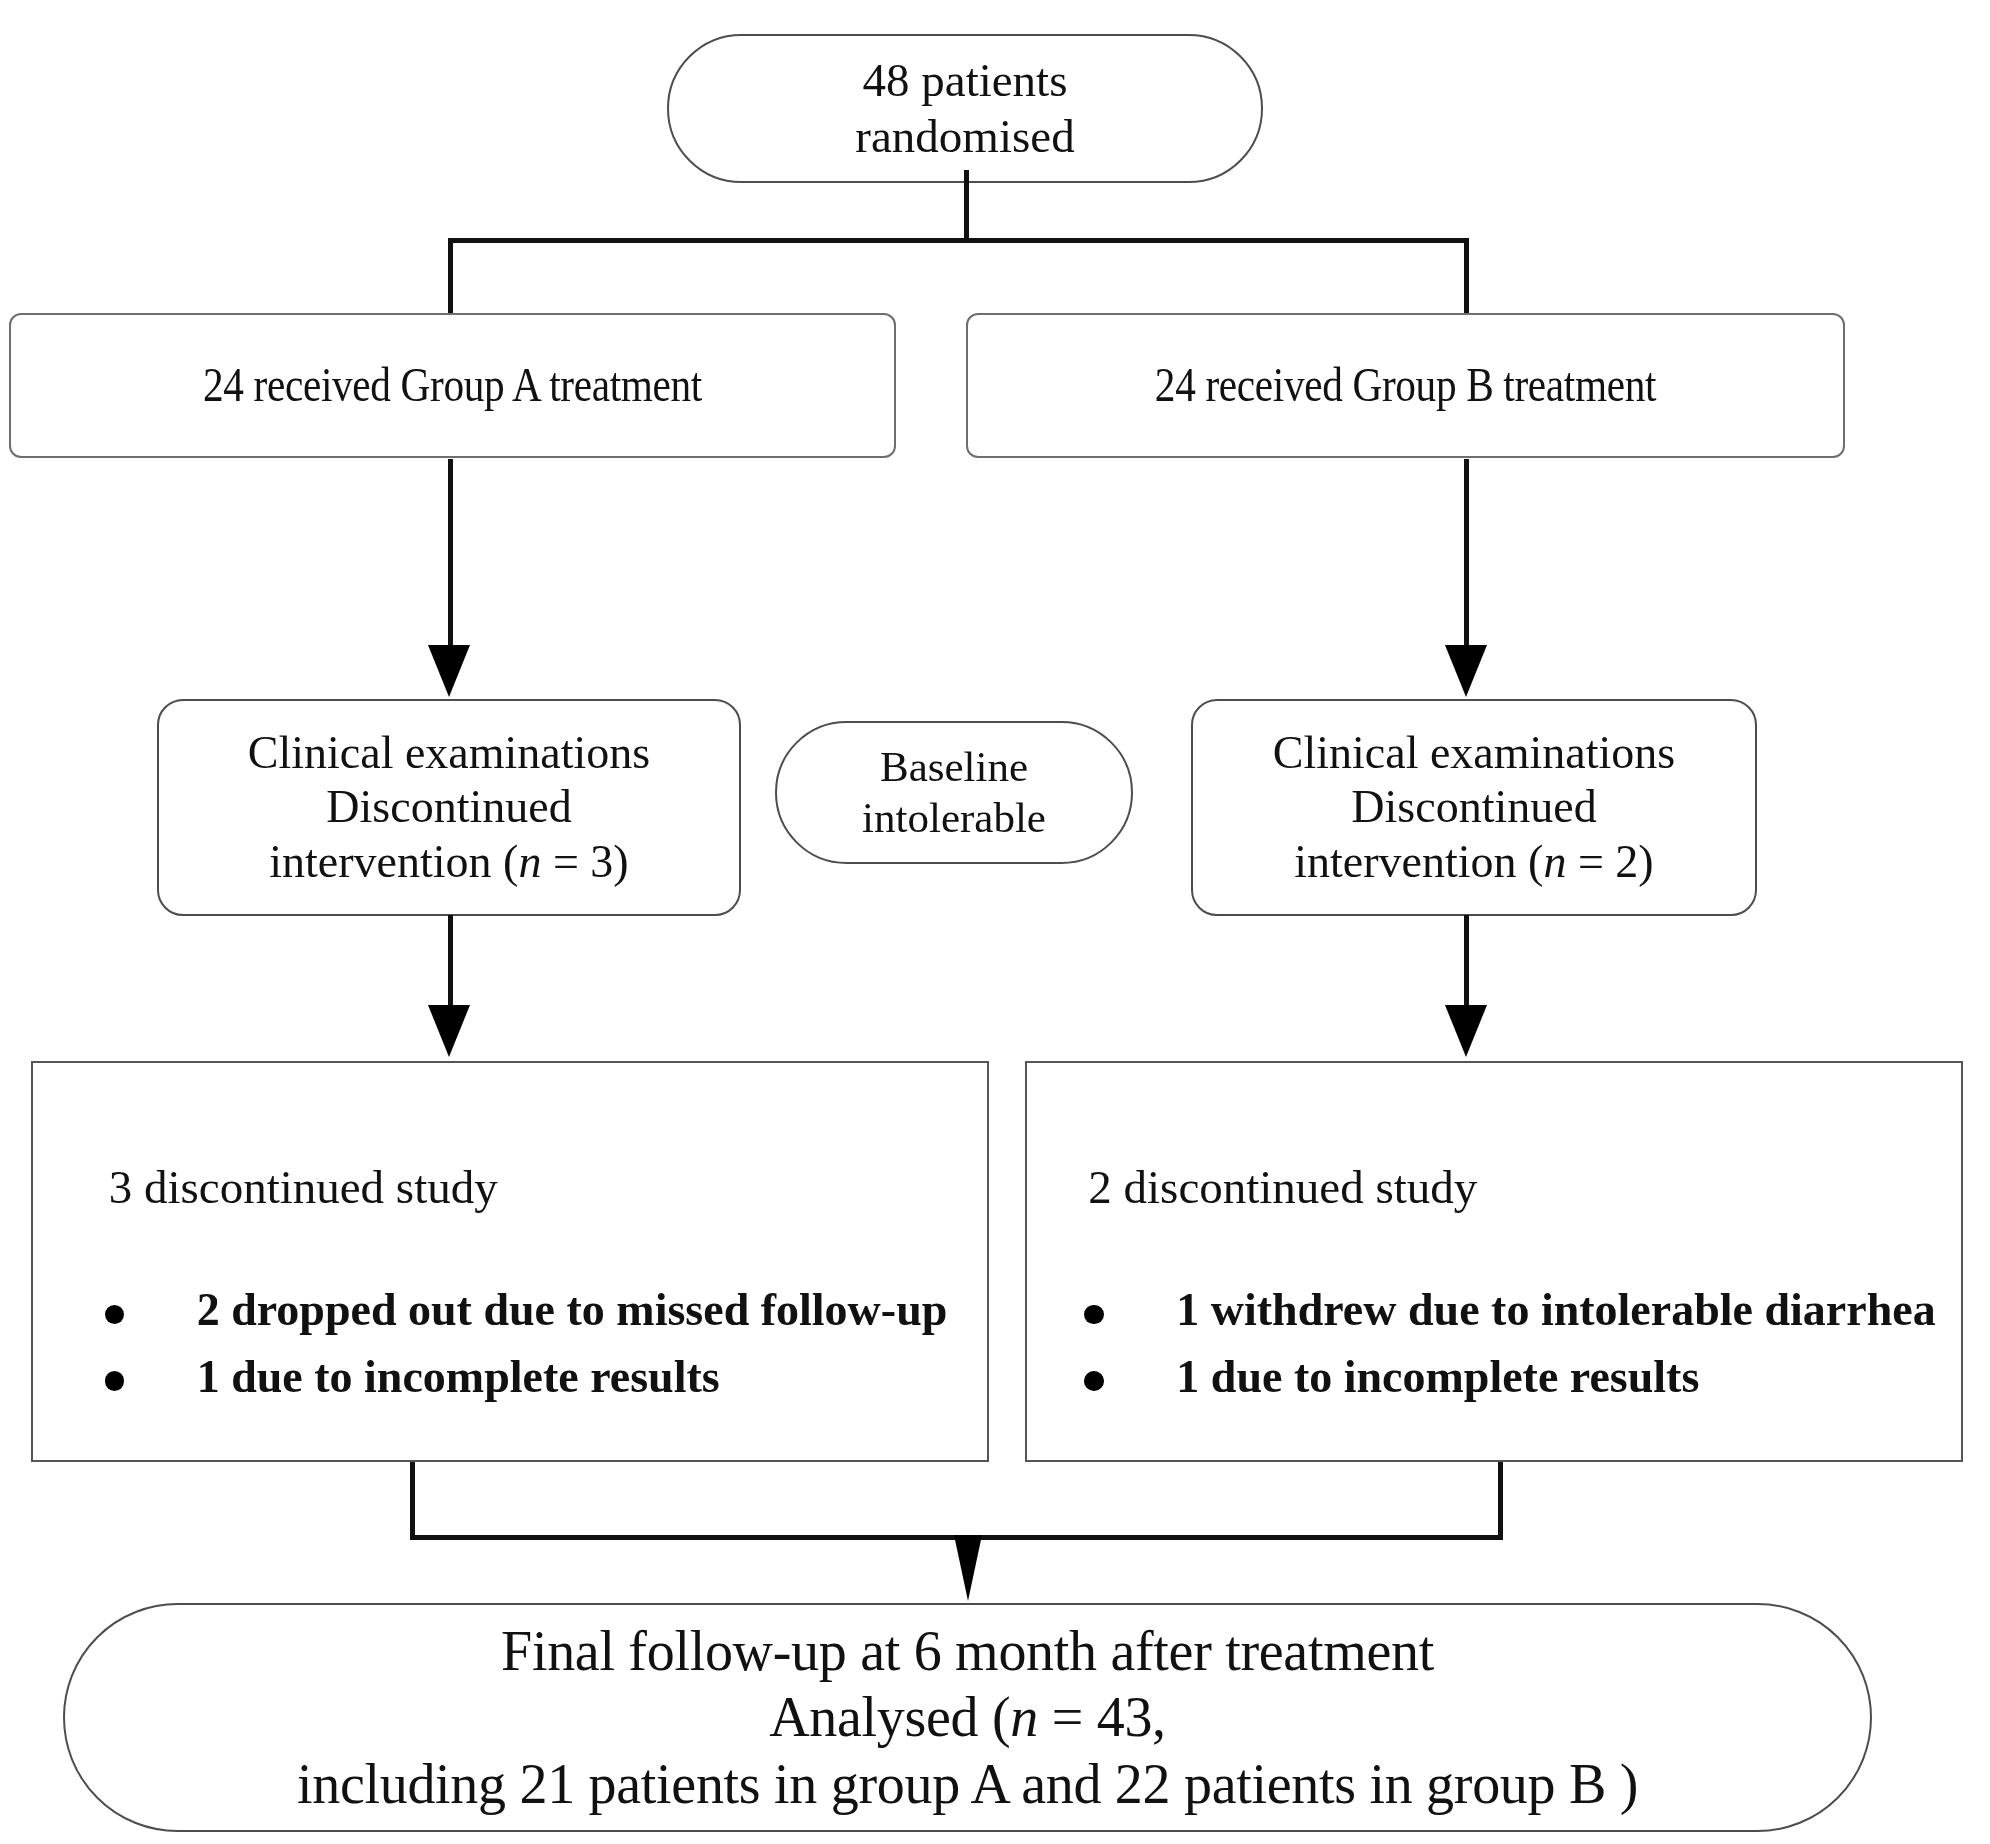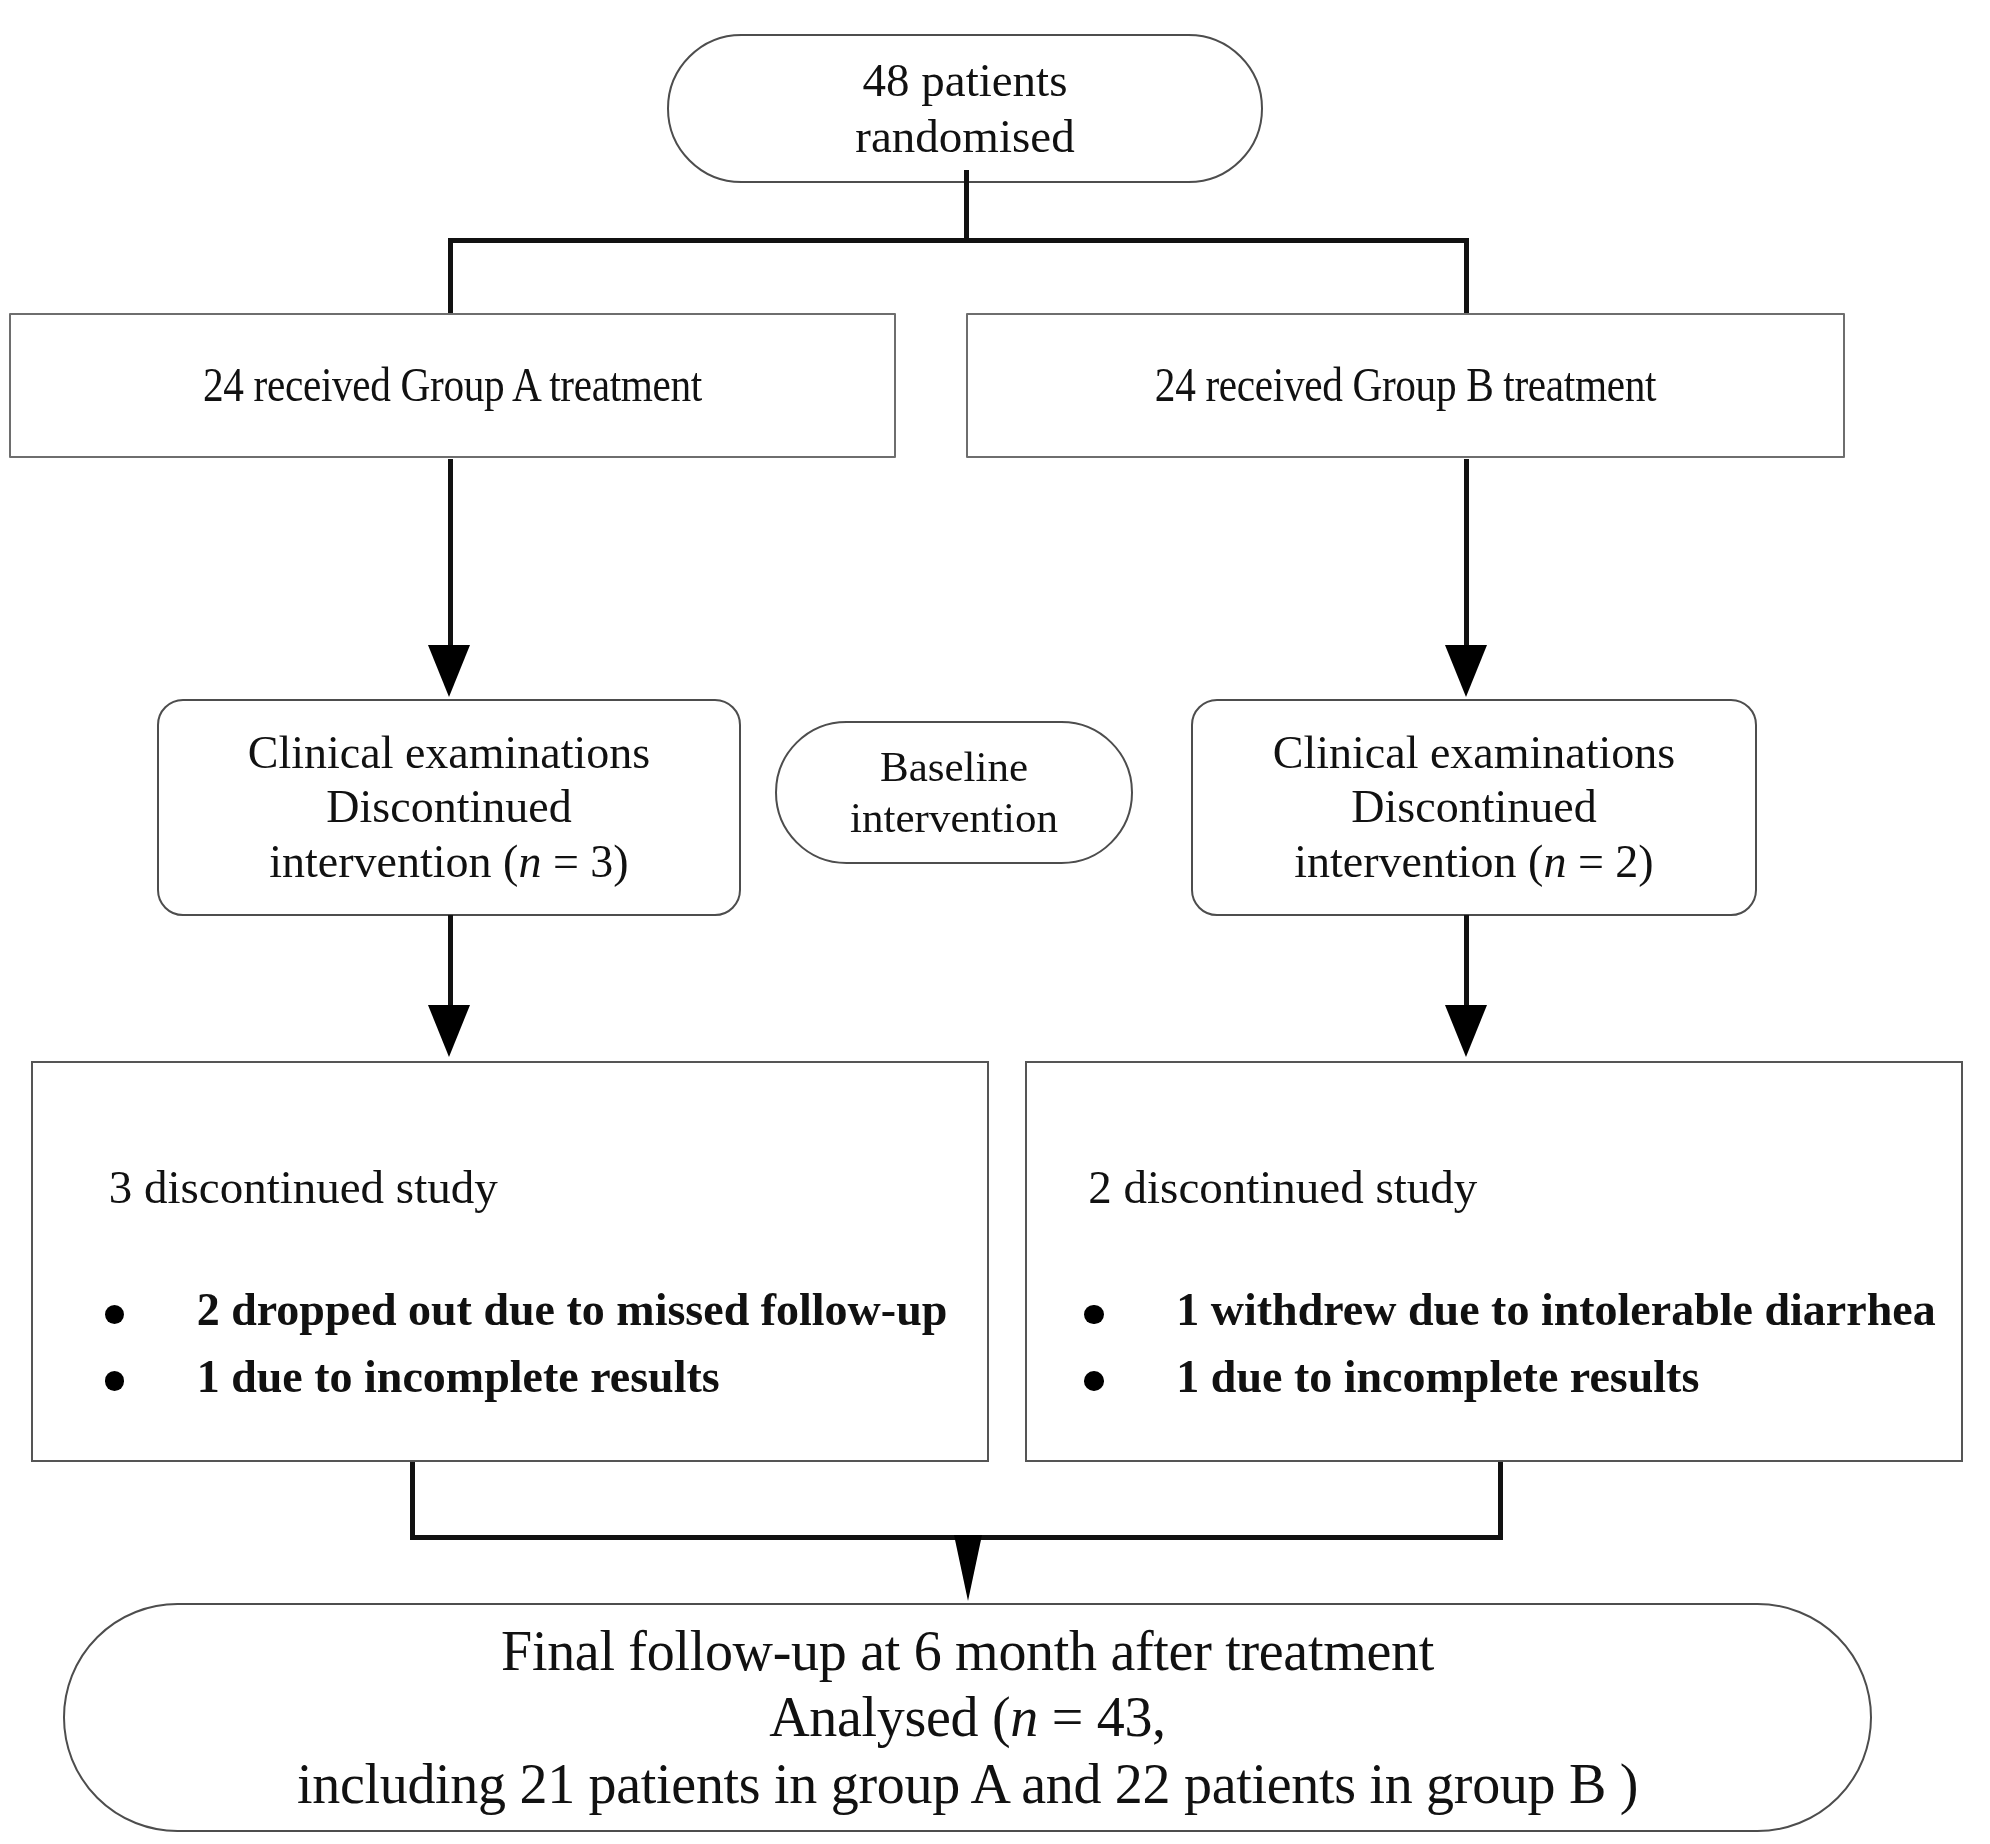--- a/index.html
+++ b/index.html
@@ -32,21 +32,21 @@
     border-radius:895px;
   }
   
   .roundrect{
     border:2.7px solid #4d4d4d;
     border-radius:26px;
   }
   
   .rect{
     border:2.7px solid #6e6e6e;
-    border-radius:1px;
+    border-radius:12px;
     align-items:center;
   }
   .rect-dark{
     border:2.7px solid #555;
   }
 
   
   #node-randomised{left:667px;top:26px;width:596px;height:149px;font-size:47px;margin-top:8px;}
   #node-group-a{left:9px;top:313px;width:887px;height:145px;font-size:48px;}
   #node-group-b{left:966px;top:313px;width:879px;height:145px;font-size:48px;}
@@ -155,21 +155,21 @@
     <span class="txt">
       <span class="line">Clinical examinations</span>
       <span class="line">Discontinued</span>
       <span class="line"><span>intervention (</span><span class="ital">n</span><span> = 3)</span></span>
     </span>
   </div>
 
   <div class="node stadium" id="node-baseline">
     <span class="txt">
       <span class="line">Baseline</span>
-      <span class="line">intervention</span>
+      <span class="line">intolerable</span>
     </span>
   </div>
 
   <div class="node roundrect" id="node-exam-b">
     <span class="txt">
       <span class="line">Clinical examinations</span>
       <span class="line">Discontinued</span>
       <span class="line"><span>intervention (</span><span class="ital">n</span><span> = 2)</span></span>
     </span>
   </div>

